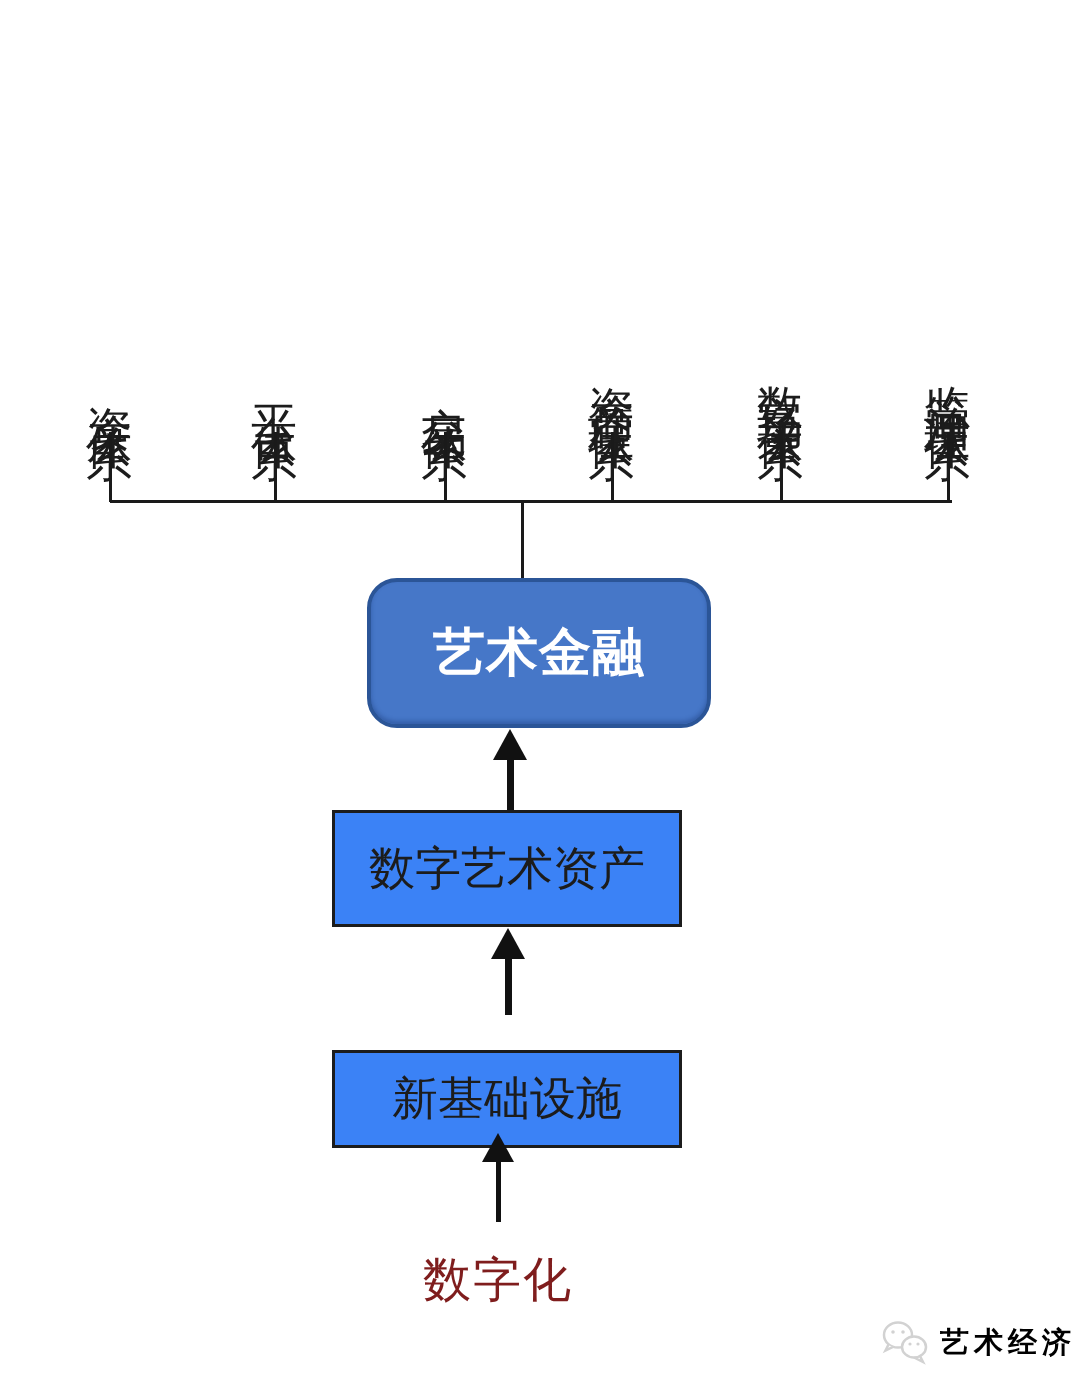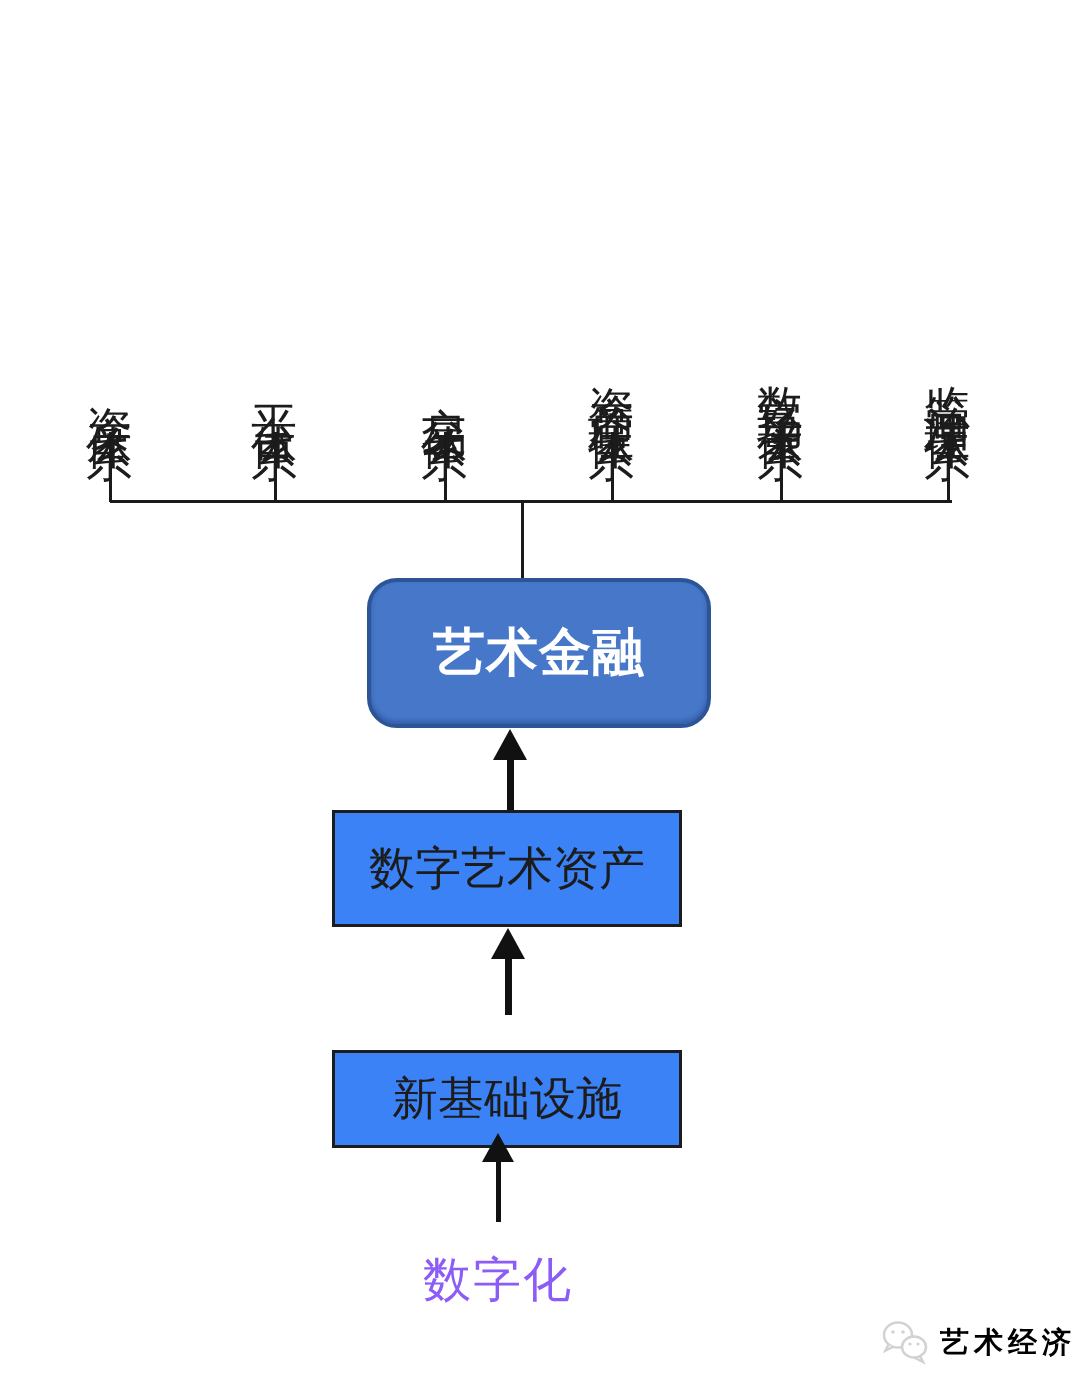--- a/index.html
+++ b/index.html
@@ -103,21 +103,21 @@
     border-right:16px solid transparent;
     border-bottom:29px solid #111111;
   }
   .a3 .shaft { width:5px; }
 
   
   .bottom-label {
     position:absolute;
     left:348px; top:1248px; width:300px;
     text-align:center;
-    font-size:48px; letter-spacing:2px; color:#8b5cf6;
+    font-size:48px; letter-spacing:2px; color:#7f1d1d;
   }
 
   
   .watermark {
     position:absolute;
     left:878px; top:1318px;
     display:flex; align-items:center; gap:6px;
     color:#d2d2d2;
   }
   .watermark .wm-text {

